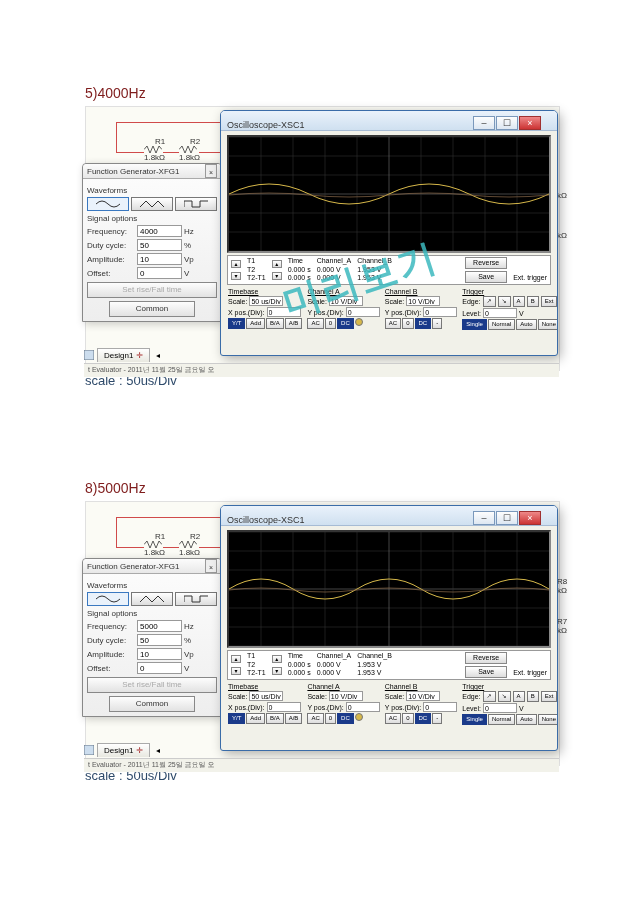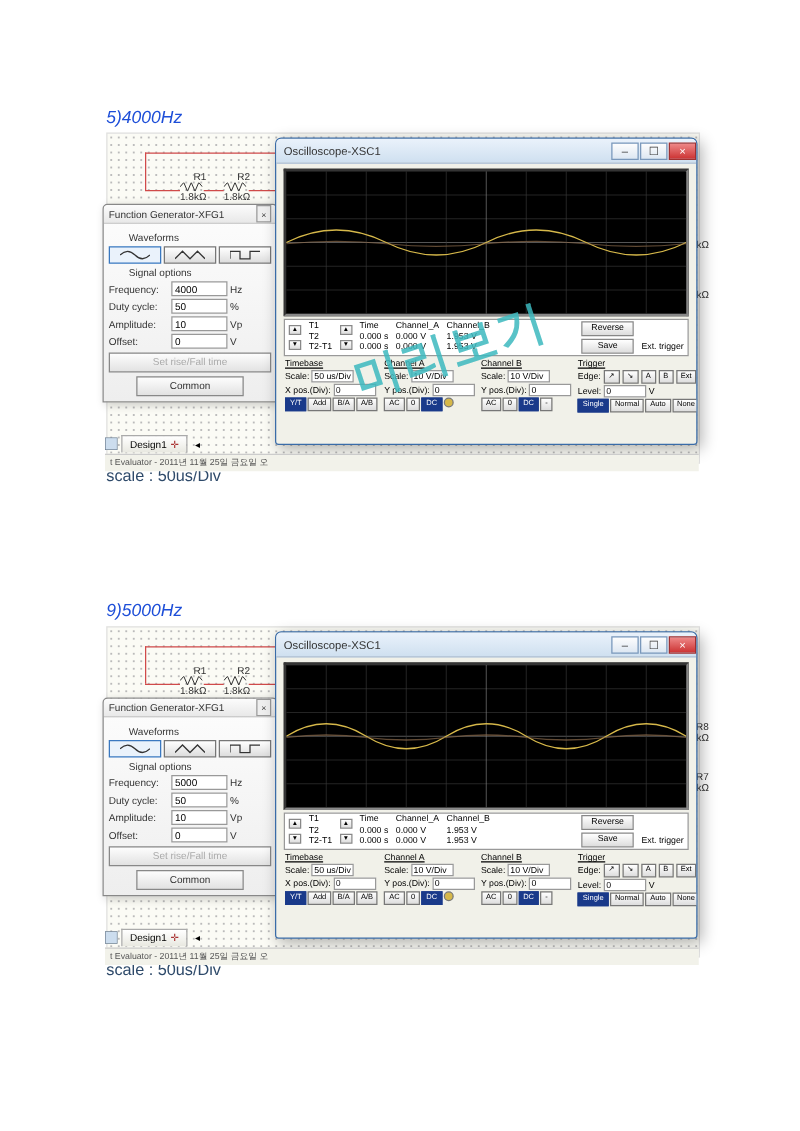--- a/index.html
+++ b/index.html
@@ -8,24 +8,23 @@
     height: 905px;
     background: #fff;
     font-family: Arial, "Malgun Gothic", sans-serif;
     font-size: 10px;
     position: relative;
     overflow: hidden;
   }
   .section { position: absolute; left: 85px; width: 480px; }
   .section-title {
     font-size: 14px;
-    color: #1d4ed8;
+    color: #7f1d1d;
     margin-bottom: 5px;
     font-weight: normal;
-    font-style: italic;
   }
   .scale-label { font-size: 13px; color: #2e4a6a; margin-top: 2px; }
   .circuit-bg {
     width: 475px; height: 265px; position: relative;
     background: #fbfbf5;
     border: 1px solid #e0e0e0;
     background-image: radial-gradient(circle, #bbb 0.6px, transparent 0.6px);
     background-size: 6px 6px;
   }
   .wire { position: absolute; background: #d04a4a; }
@@ -52,21 +51,21 @@
   }
   .fg-title {
     height: 15px; line-height: 15px; padding: 0 4px;
     background: linear-gradient(#fcfcfc,#e8e8e8);
     border-bottom: 1px solid #aaa;
     display: flex; justify-content: space-between;
     border-radius: 4px 4px 0 0;
   }
   .fg-close { width: 12px; text-align: center; border: 1px solid #999; background: #eee; font-size: 7px; }
   .fg-body { padding: 4px; }
-  .fg-sect { font-size: 8px; color: #333; margin: 3px 16px 2px; }
+  .fg-sect { font-size: 8px; color: #333; margin: 3px 0 2px; }
   .wave-row { display: flex; gap: 2px; }
   .wave-btn {
     flex: 1; height: 14px; border: 1px solid #777;
     background: linear-gradient(#fff,#ddd);
     display: flex; align-items: center; justify-content: center;
   }
   .wave-btn.selected { border-color: #3a78c0; background: #eaf2fb; }
   .opt-row { display: flex; align-items: center; margin: 2px 0; gap: 2px; }
   .opt-row label { width: 48px; }
   .opt-row input {
@@ -87,22 +86,22 @@
     border: 1px solid #3a6ca8;
     border-radius: 5px 5px 3px 3px;
     background: #f1f1e9;
     box-shadow: 3px 3px 12px rgba(0,0,0,0.3);
     overflow: hidden;
   }
   .osc-titlebar {
     height: 20px;
     background: linear-gradient(#eaf2fb,#cfe0f0);
     border-bottom: 1px solid #a6bbd4;
-    display: flex; align-items: center; justify-content: space-between;
-    padding: 0 0 0 6px;
+    display: flex; align-items: flex-end; justify-content: space-between;
+    padding: 0 16px 0 6px;
     font-size: 9px; color: #333;
   }
   .osc-titlebtns { display: flex; gap: 1px; }
   .tbtn { width: 22px; height: 14px; border: 1px solid #7a98bb; background: linear-gradient(#fdfdfd,#dde7f2); text-align: center; line-height: 12px; font-size: 9px; }
   .tbtn.close { background: linear-gradient(#e88,#c33); color: #fff; border-color: #a03030; }
 
   .osc-display {
     margin: 4px 6px 2px; height: 118px;
     background: #000; border: 2px inset #888;
     position: relative;
@@ -438,21 +437,21 @@
       <div style="width:10px;text-align:center;">◂</div>
     </div>
     <div class="statusbar">t Evaluator - 2011년 11월 25일 금요일 오</div>
   </div>
   <div class="scale-label">scale : 50us/Div</div>
 </div>
 
 <div class="watermark" style="left:280px;top:255px;">미리보기</div>
 
 <div class="section" style="top:480px;">
-  <div class="section-title">9)5000Hz</div>
+  <div class="section-title">8)5000Hz</div>
   <div class="circuit-bg">
 
     <div class="wire h" style="left:30px;top:15px;width:415px;"></div>
     <div class="wire v" style="left:30px;top:15px;height:30px;"></div>
     <div class="wire h" style="left:30px;top:45px;width:28px;"></div>
     <div class="wire h" style="left:77px;top:45px;width:16px;"></div>
     <div class="wire h" style="left:113px;top:45px;width:35px;"></div>
     <div class="wire v" style="left:445px;top:15px;height:60px;"></div>
     <div class="wire v" style="left:445px;top:105px;height:60px;"></div>
 

